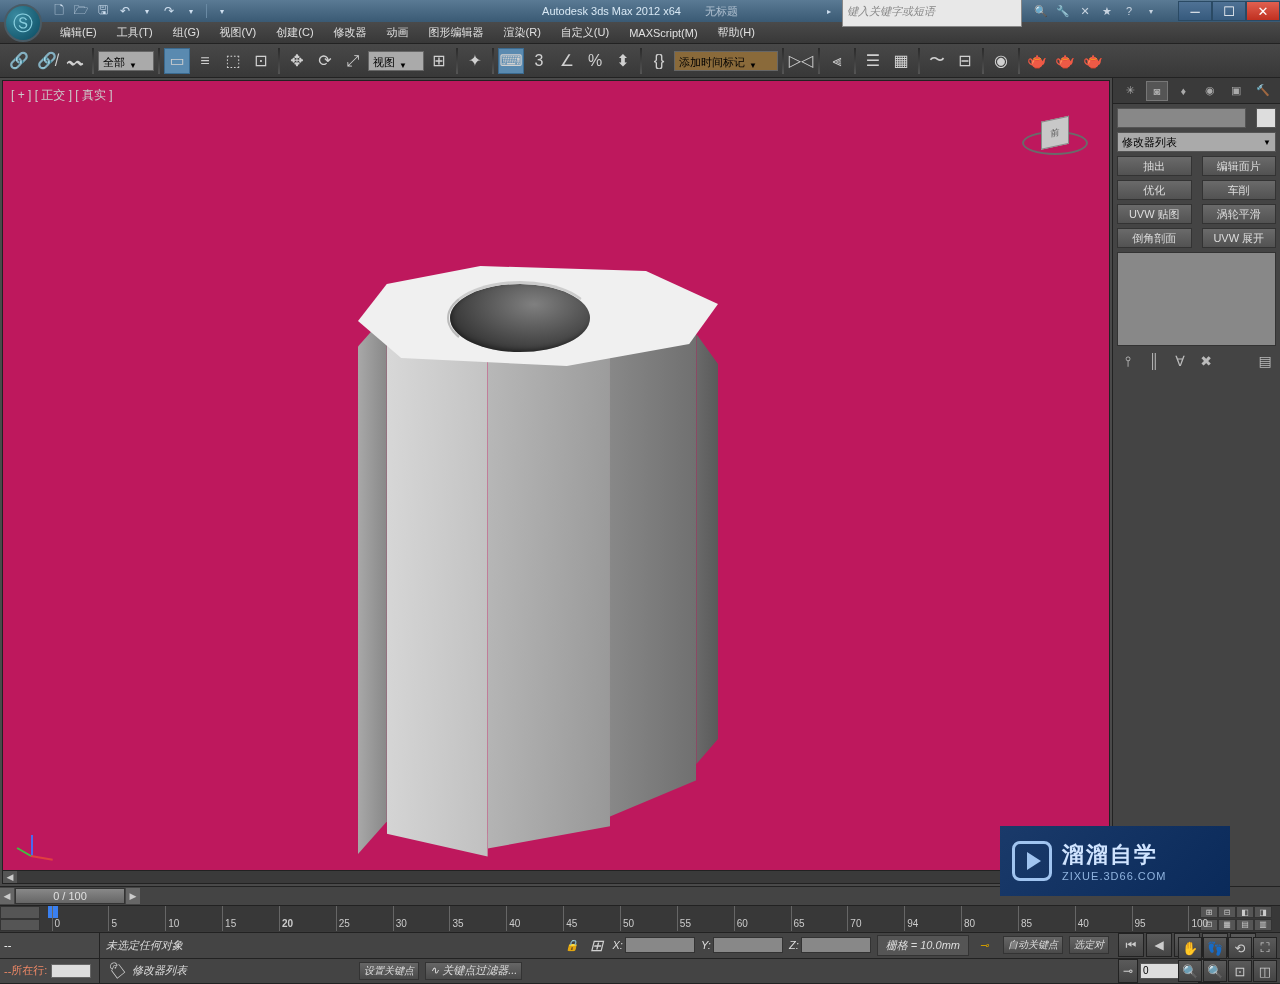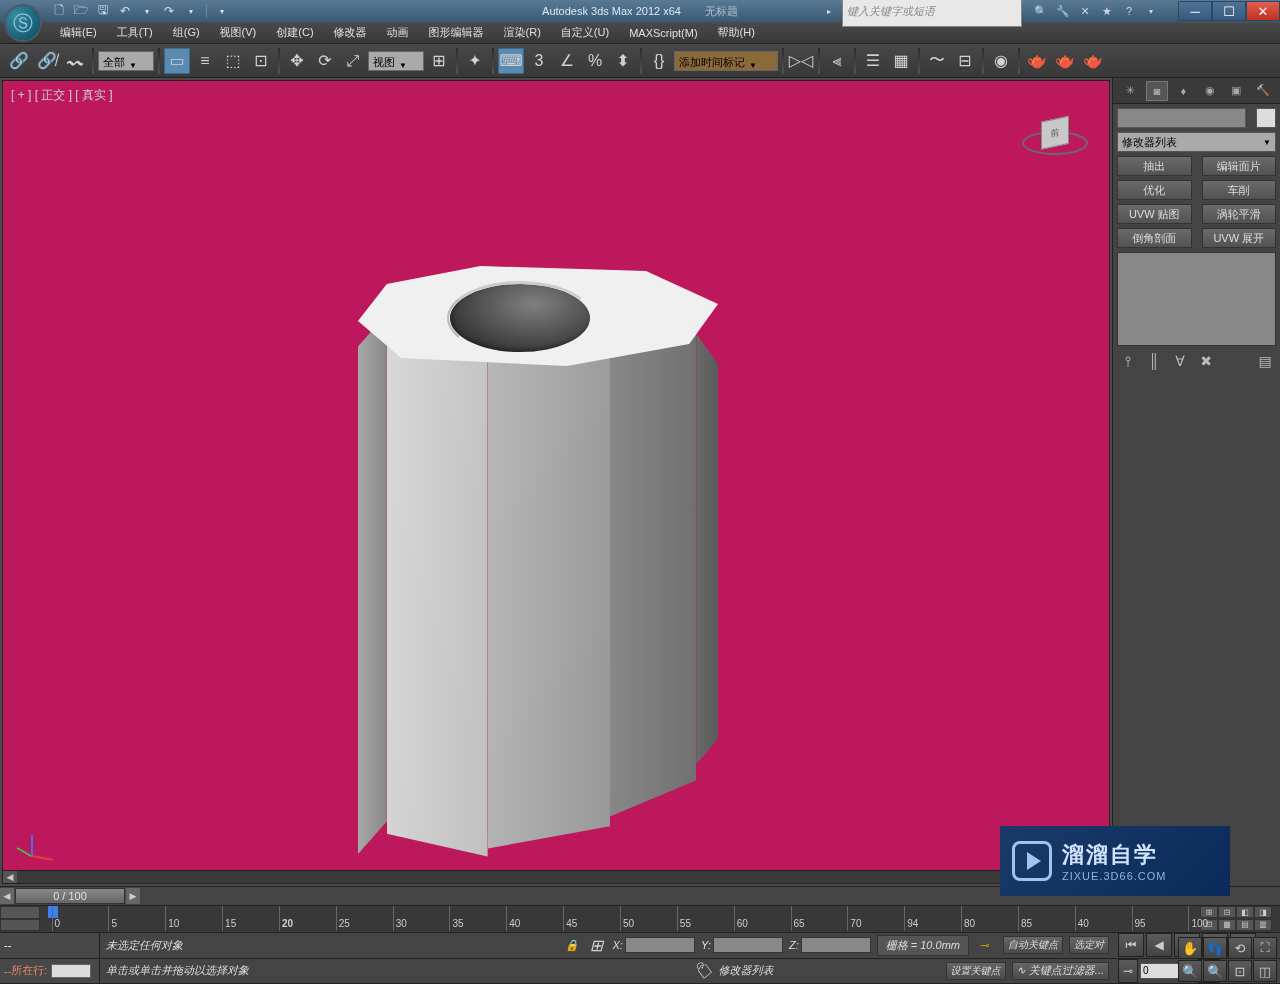--- a/index.html
+++ b/index.html
@@ -389,21 +389,20 @@
       <div class="coord-box">
           <span>Z:</span>
           <div class="coord-input"></div>
         </div>
       <div class="grid-info">栅格 = 10.0mm</div>
       <div class="key-icon">⊸</div>
       <div class="sr-btn">自动关键点</div>
       <div class="sr-btn">选定对</div>
     </div>
     <div class="status-row">
-      <span style="flex:1">单击或单击并拖动以选择对象</span>
       <div class="tool-btn" style="width:20px;height:18px">🏷</div>
       <span>修改器列表</span>
       <div style="width:160px"></div>
       <div class="sr-btn">设置关键点</div>
       <div class="sr-btn">
           <span style="margin-right:3px">∿</span>
           <span>关键点过滤器...</span>
         </div>
     </div>
   </div>

